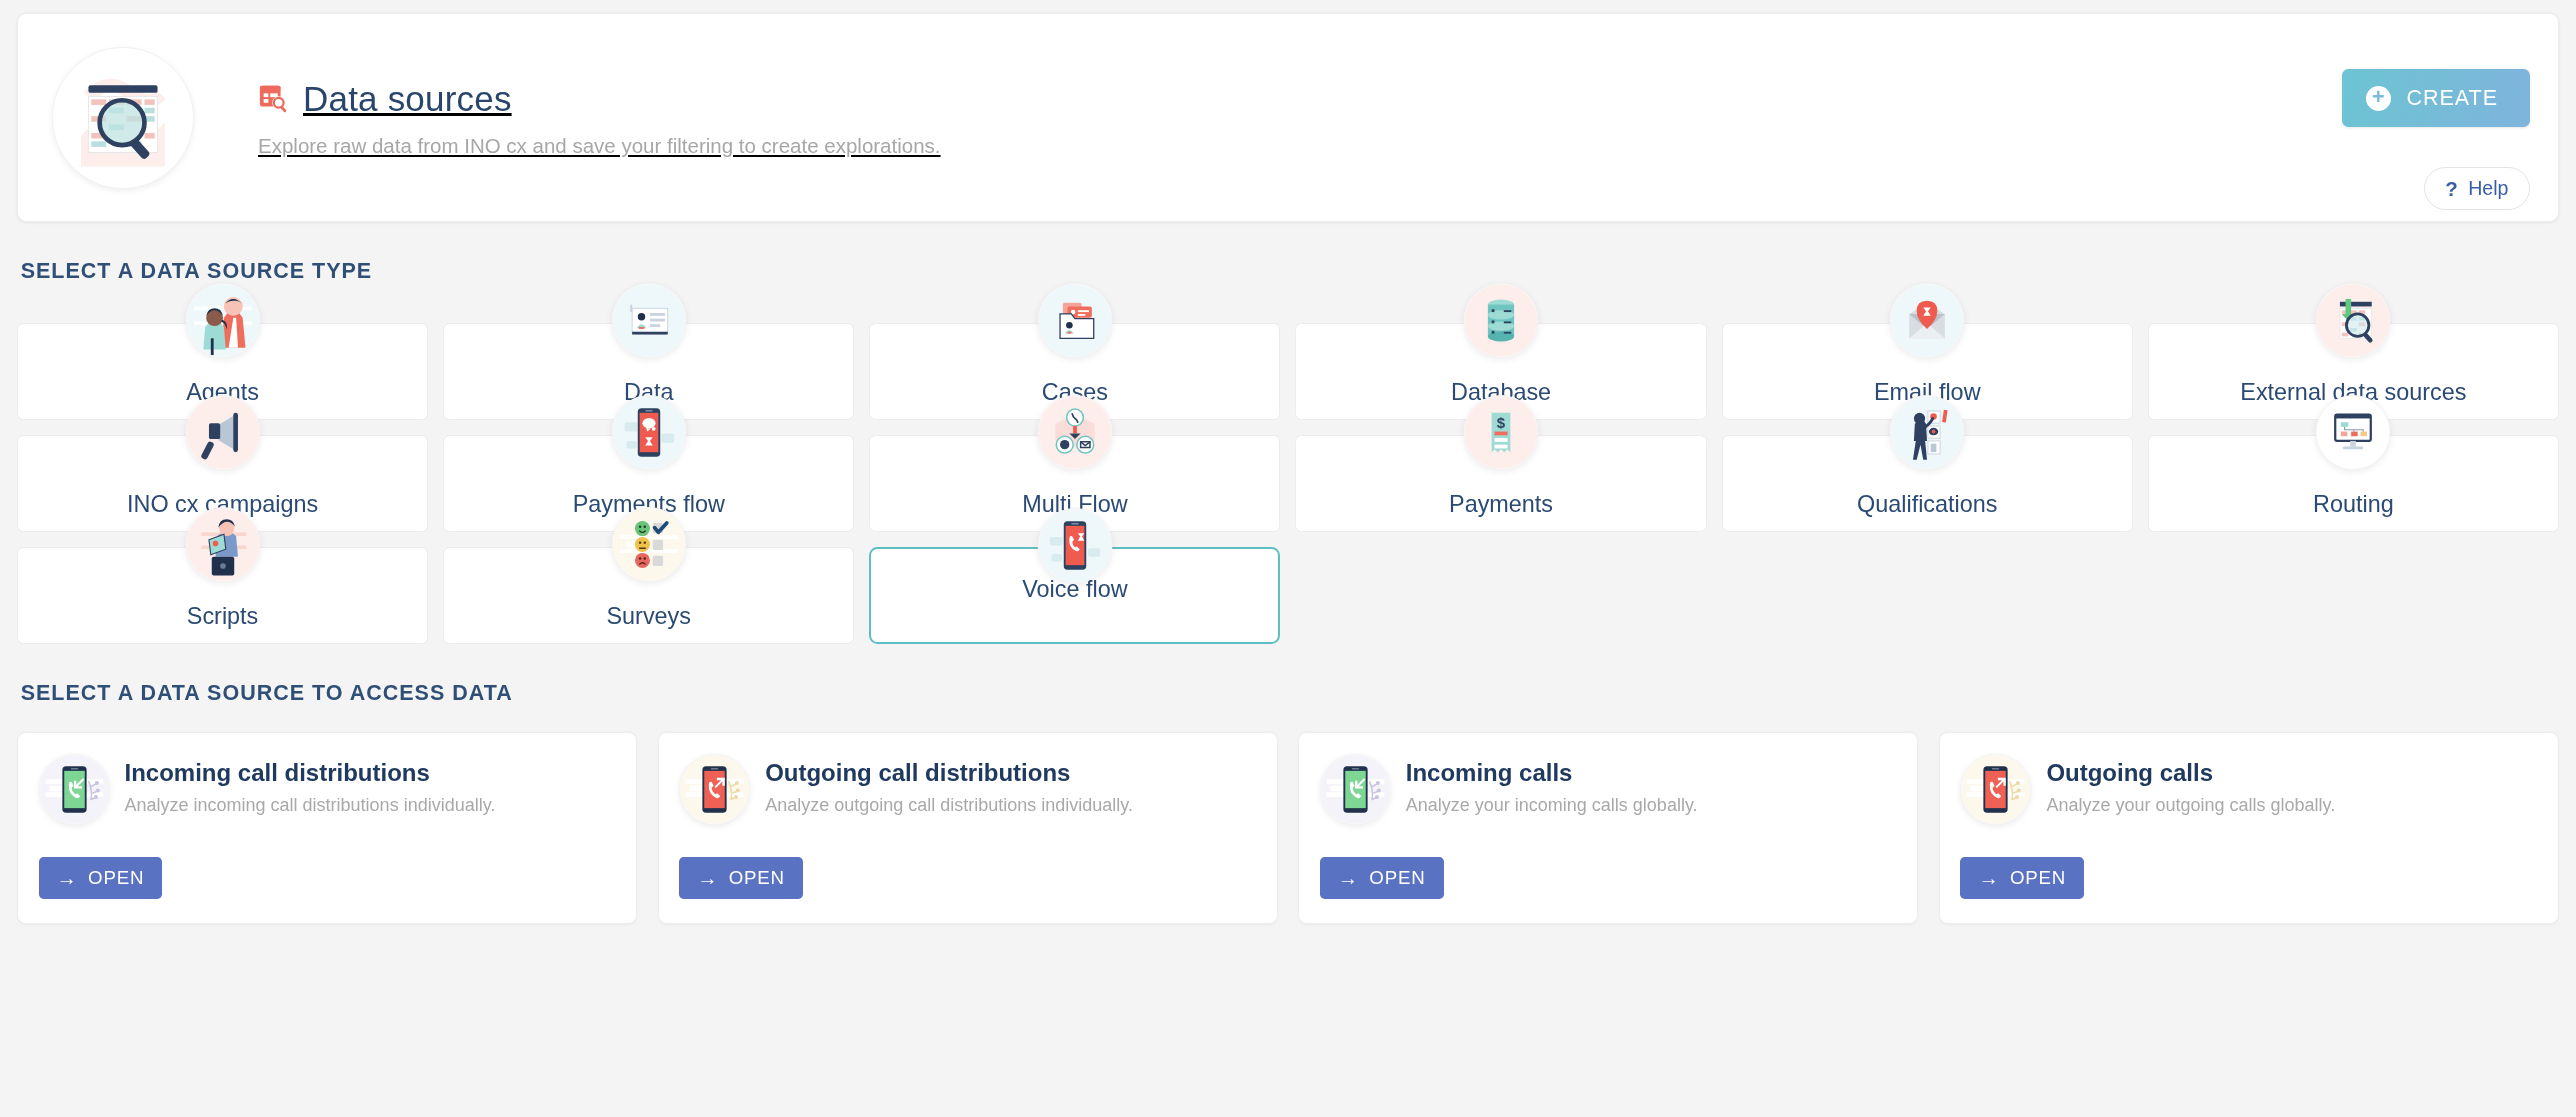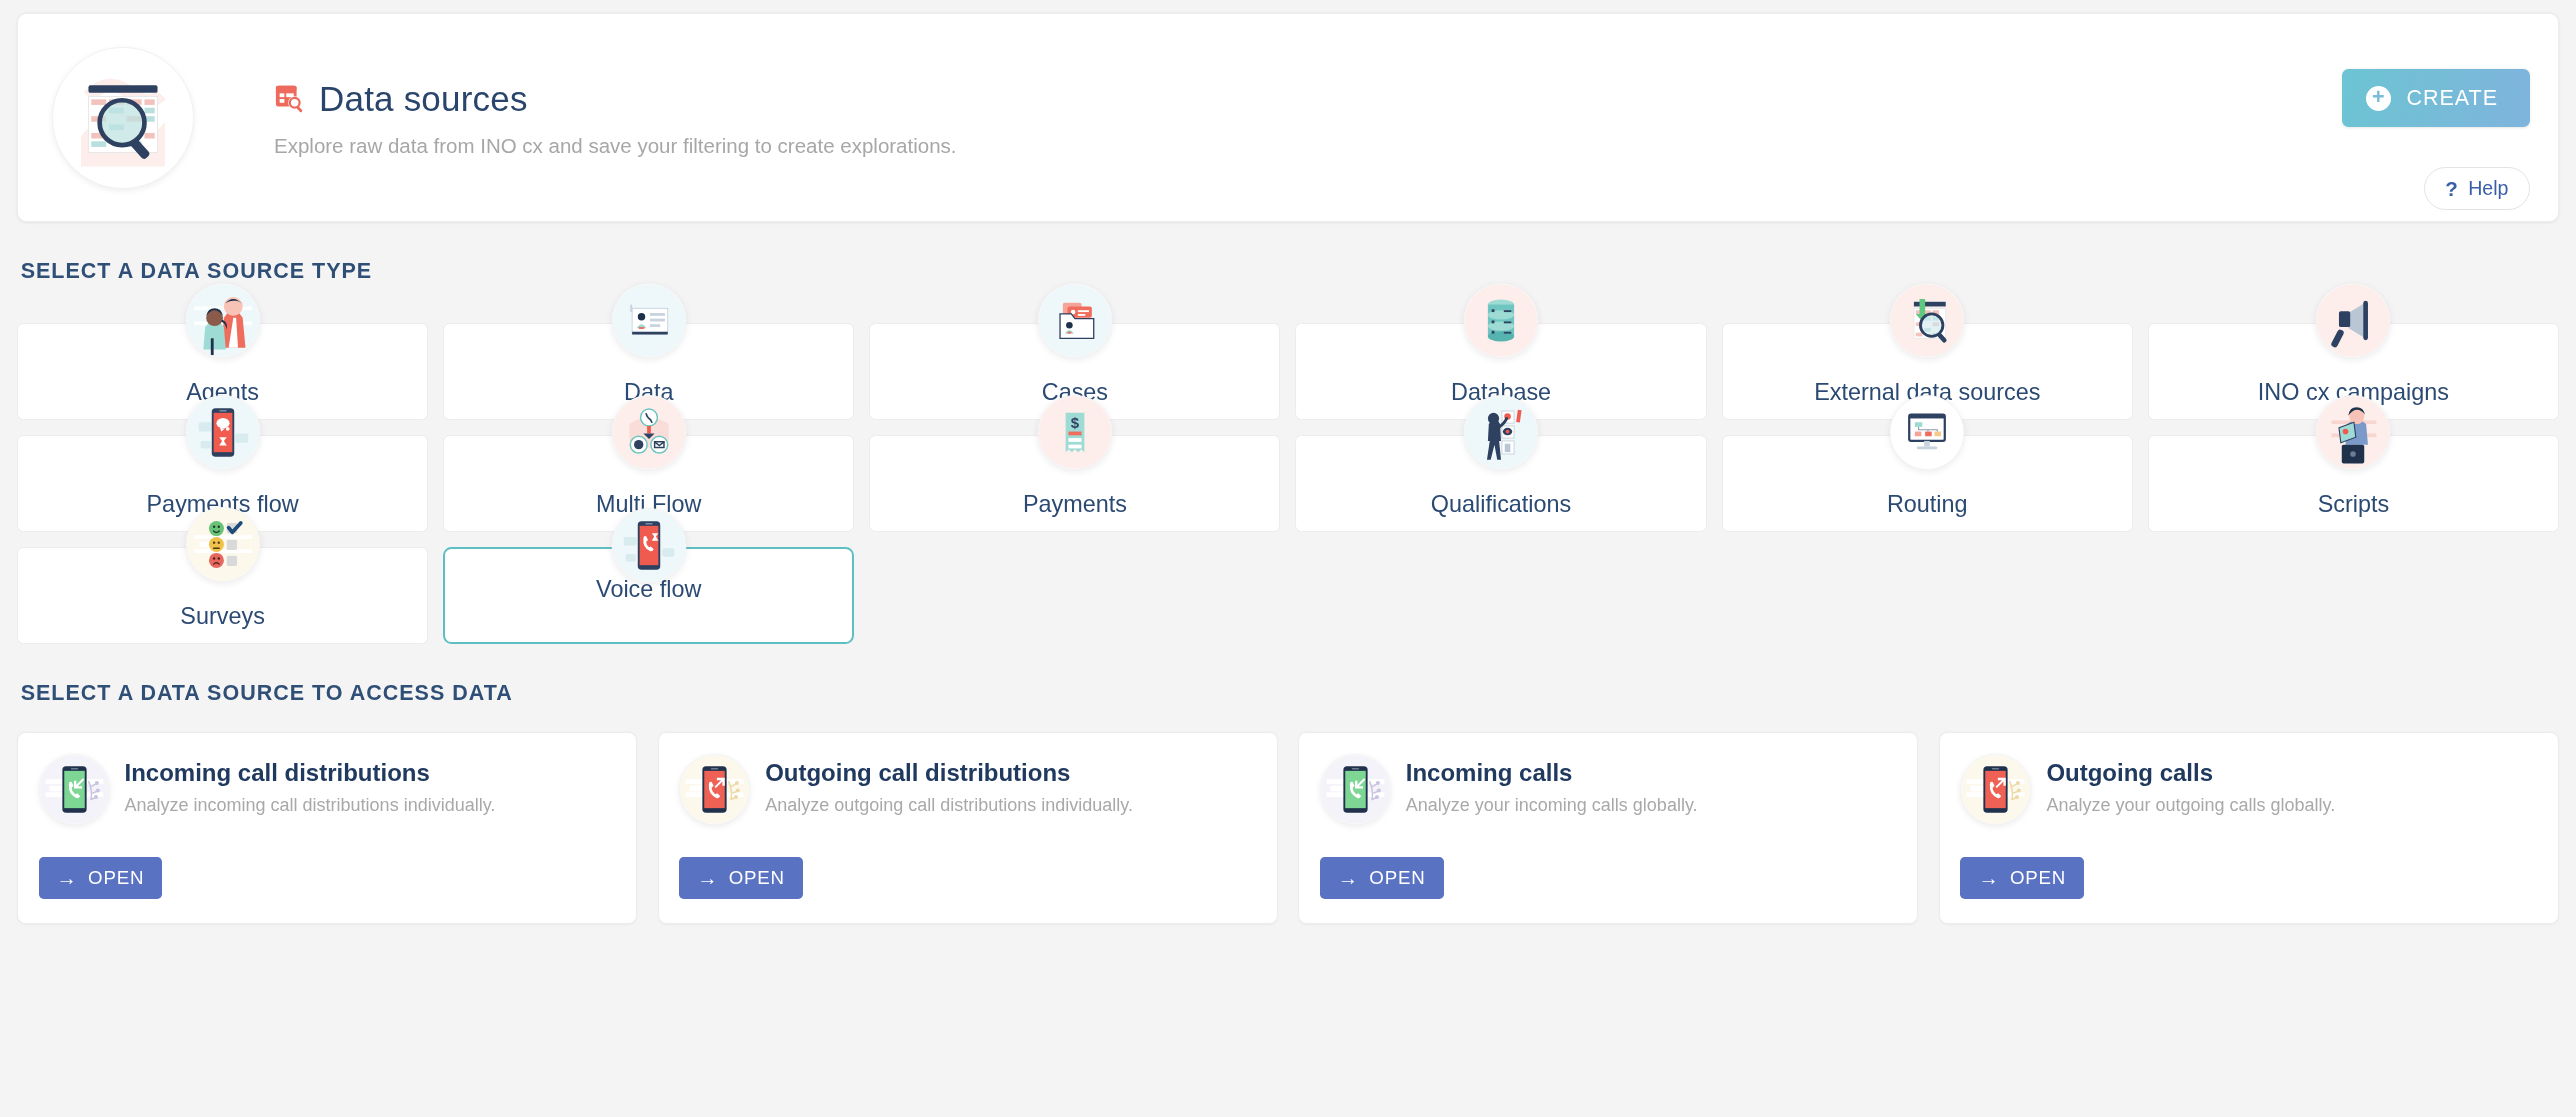--- a/index.html
+++ b/index.html
@@ -25,21 +25,21 @@
   .header-illustration {
     position: absolute;
     left: 34px; top: 33px;
     width: 142px; height: 142px;
     border-radius: 50%;
     background: #ffffff;
     border: 0.9px solid #f2f2f2;
     box-shadow: 0 1.9px 6.5px rgba(0,0,0,0.07);
     overflow: hidden;
   }
-  .header-text { position: absolute; left: 256px; top: 65px; }
+  .header-text { position: absolute; left: 240px; top: 65px; text-decoration: underline; }
   .title-row { display: flex; align-items: center; gap: 13px; }
   .title-icon { width: 32px; height: 32px; display:block; }
   .page-title {
     font-size: 35px;
     color: #29456b;
     font-weight: 400;
     letter-spacing: 0.2px;
   }
   .page-subtitle {
     margin-top: 15px;
@@ -335,20 +335,33 @@
           <rect x="29" y="39" width="3" height="3" fill="#2e4160"></rect>
           <rect x="29" y="50" width="3" height="3" fill="#2e4160"></rect>
           <rect x="42" y="28" width="8" height="2" fill="#2e4160"></rect>
           <rect x="42" y="40" width="8" height="2" fill="#2e4160"></rect>
           <rect x="42" y="51" width="8" height="2" fill="#2e4160"></rect>
         </svg>
       </div>
       <span class="type-label">Database</span>
     </div>
 
+    <div class="type-card">
+      <div class="type-badge">
+        <svg width="73" height="73" viewBox="0 0 78 78">
+          <circle cx="39" cy="39" r="39" fill="#eef7f9"></circle>
+          <path d="M20 32 l19 -12 l19 12 l0 26 l-38 0z" fill="#d8dde2"></path>
+          <path d="M20 32 l19 16 l19 -16" fill="#b9c2cb"></path>
+          <path d="M20 58 l19 -16 l19 16z" fill="#eceff2"></path>
+          <path d="M39 18 q-11 0 -11 11 q0 9 11 19 q11 -10 11 -19 q0 -11 -11 -11z" fill="#ef5c4f"></path>
+          <path d="M35 25 l8 0 l-3 4 l3 5 l-8 0 l3 -5z" fill="#ffffff"></path>
+        </svg>
+      </div>
+      <span class="type-label">Email flow</span>
+    </div>
 
     <div class="type-card">
       <div class="type-badge">
         <svg width="73" height="73" viewBox="0 0 78 78">
           <circle cx="39" cy="39" r="39" fill="#fdeeec"></circle>
           <rect x="25" y="19" width="34" height="5" fill="#2e4160"></rect>
           <rect x="25" y="26" width="34" height="32" fill="#ffffff" stroke="#e7e7e7"></rect>
           <g fill="#f2c3bd">
             <rect x="27" y="28" width="7" height="4"></rect>
               <rect x="36" y="28" width="7" height="4"></rect>

